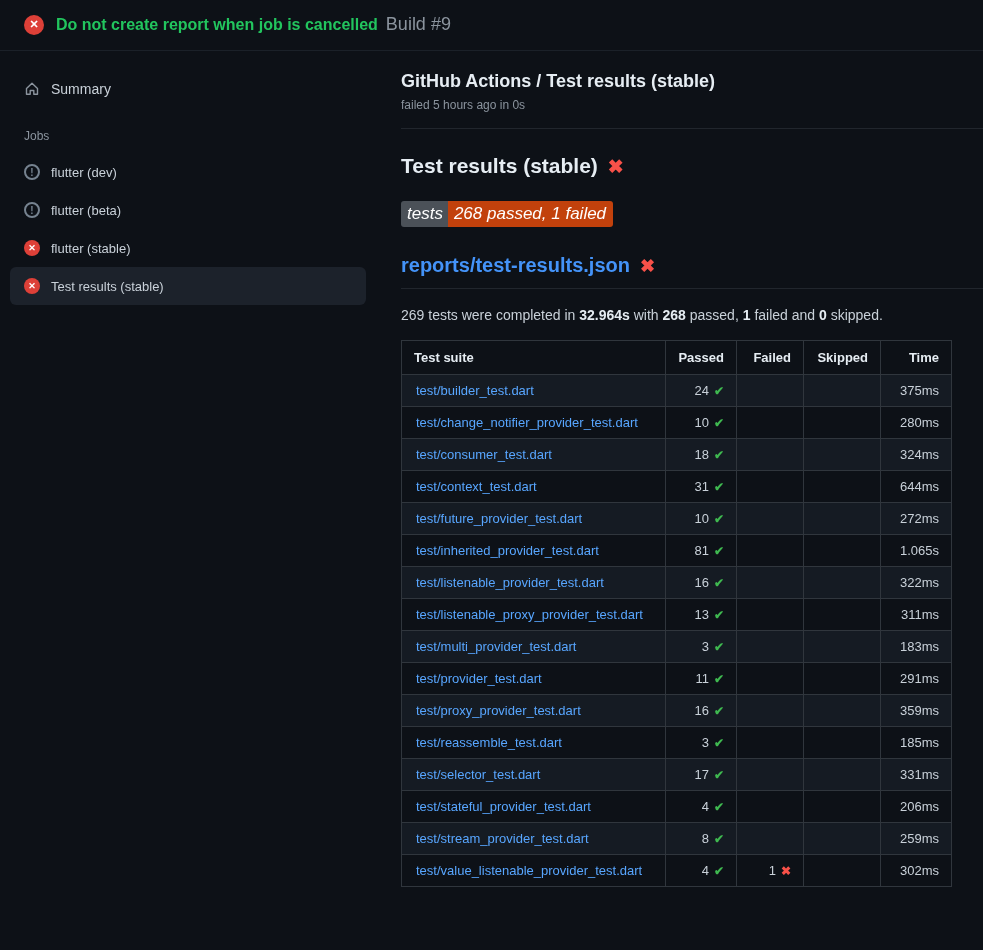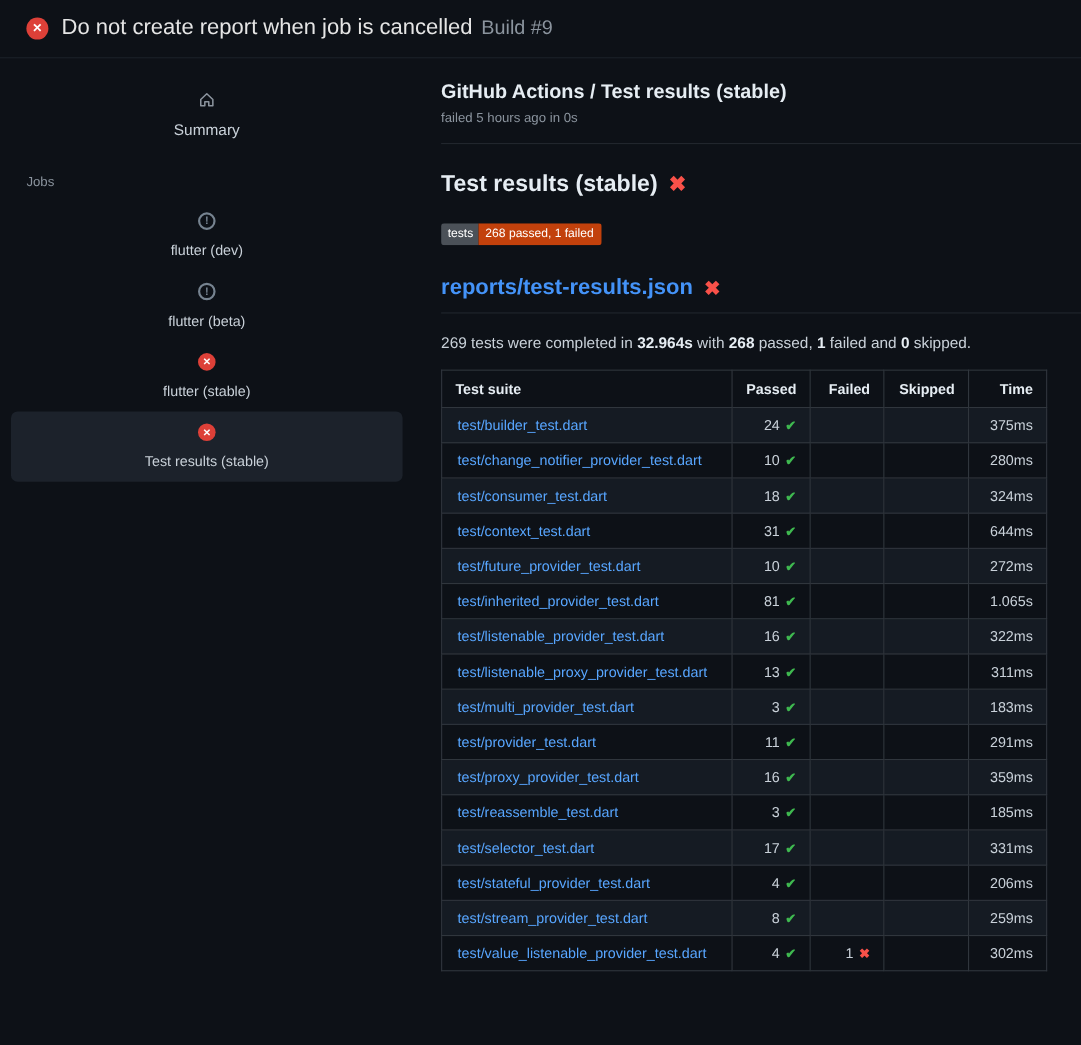--- a/index.html
+++ b/index.html
@@ -3,35 +3,35 @@
 <meta charset="utf-8">
 <style>
   * { box-sizing: border-box; }
   html,body { margin:0; padding:0; }
   body {
     width:983px; height:950px; overflow:hidden;
     background:#0d1117; color:#c9d1d9;
     font-family:"Liberation Sans", sans-serif; font-size:14px;
   }
   a { cursor:pointer; }
-  [data-interactable="true"] { cursor:pointer;flex-direction:column; }
+  [data-interactable="true"] { cursor:pointer; }
 
   
   .app-header {
     display:flex; align-items:center; gap:12px;
     padding:14px 24px 15px 24px;
     border-bottom:1px solid #1b2129;
   }
   .hdr-icon {
     width:20px; height:20px; border-radius:50%; flex:none;
     background:#dd4038; color:#fff;
     font-size:11px; font-weight:700;
     display:flex; align-items:center; justify-content:center;
   }
-  .hdr-title { font-size:20px; font-weight:400; color:#e5e5e5; }
+  .hdr-title { font-size:16px; font-weight:700; color:#22c55e; }
   .hdr-build { font-size:18px; font-weight:400; color:#8b949e; margin-left:-4px; }
 
   
   .layout { display:flex; align-items:flex-start; }
 
   
   .sidebar { width:376px; flex:none; padding-top:22px; }
   .summary-item {
     display:flex; align-items:center; gap:11px;
     margin:0 10px; padding:8px 14px; border-radius:6px;
@@ -59,21 +59,21 @@
 
   h1.section-title {
     margin:25px 0 0 0; font-size:21px; font-weight:700; color:#e6edf3;
     display:flex; align-items:center; gap:10px;
   }
   .x-mark { color:#f85149; font-weight:700; }
   h1 .x-mark { font-size:19px; }
 
   .badge {
     display:inline-flex; margin-top:23px;
-    font-size:11px; line-height:1; border-radius:3px; overflow:hidden;
+    font-size:17px; line-height:1; border-radius:3px; overflow:hidden;font-style:italic;
   }
   .badge-label { background:#4b5158; color:#fff; padding:4px 5px 5px 6px; }
   .badge-value { background:#c2410c; color:#fff; padding:4px 7px 5px 6px; }
 
   h2.report-title {
     margin:27px 0 0 0; padding-bottom:11px;
     border-bottom:1px solid #21262d;
     font-size:20px; font-weight:700;
     display:flex; align-items:center; gap:10px;
   }

